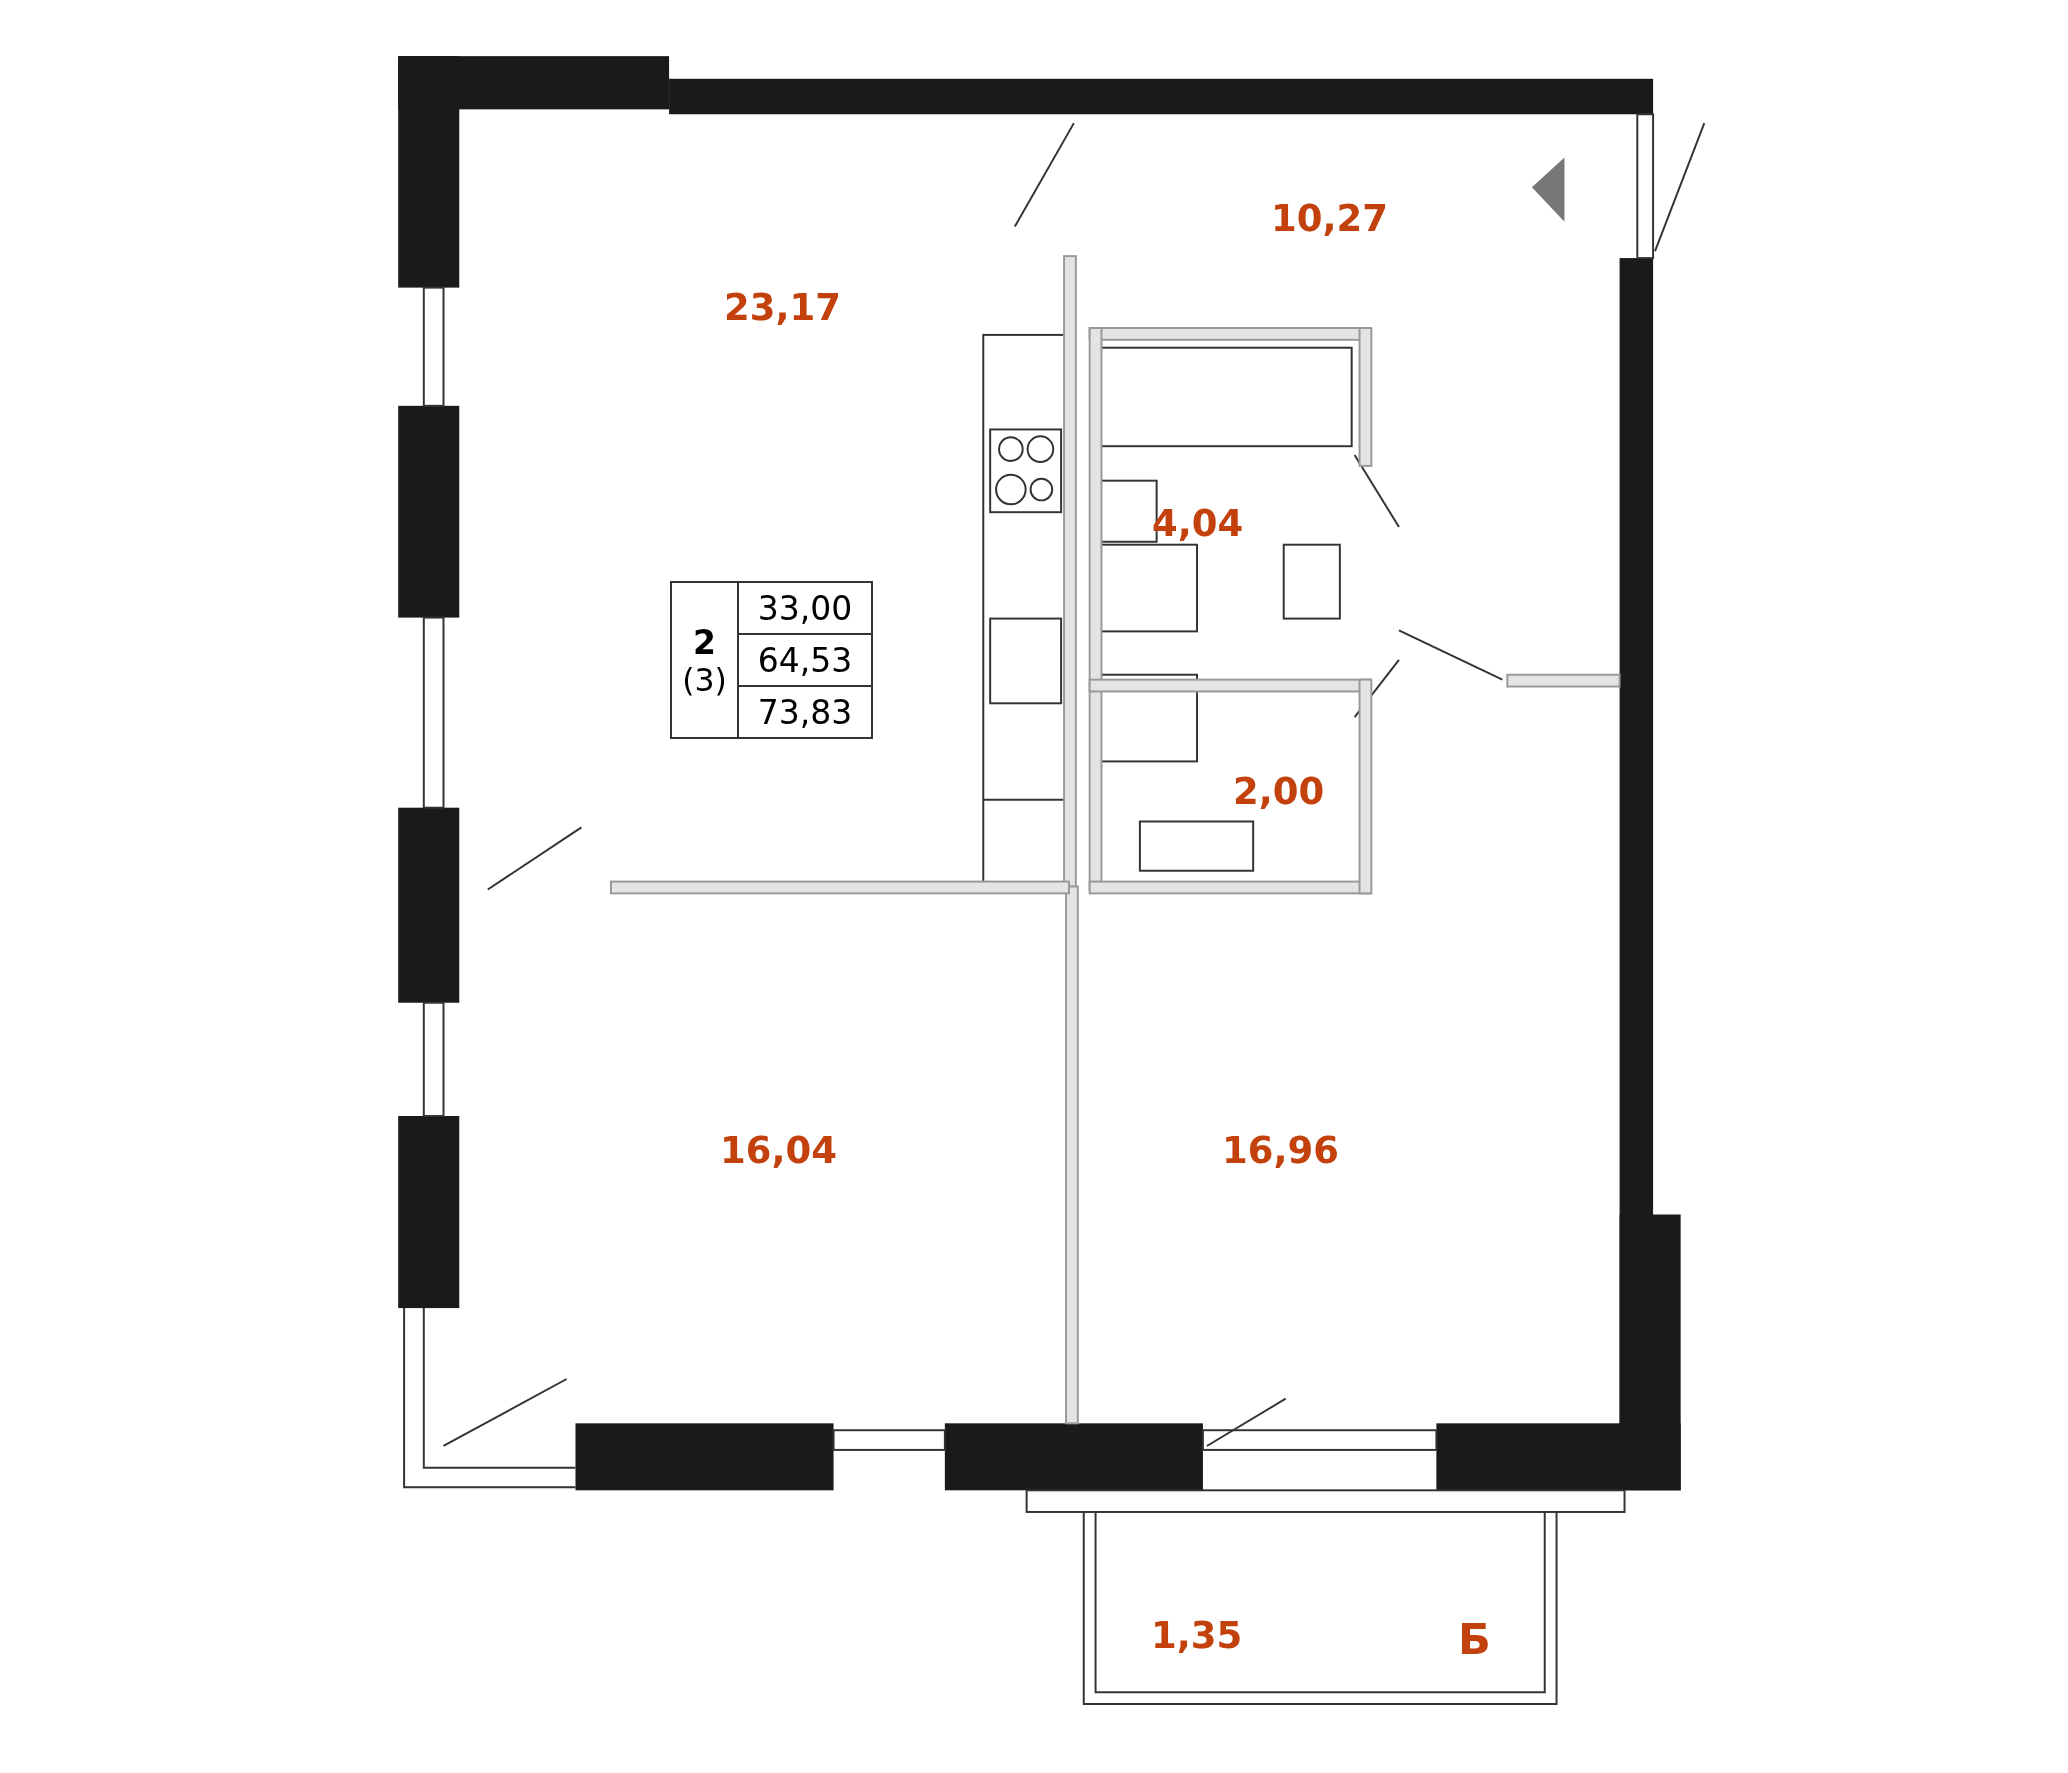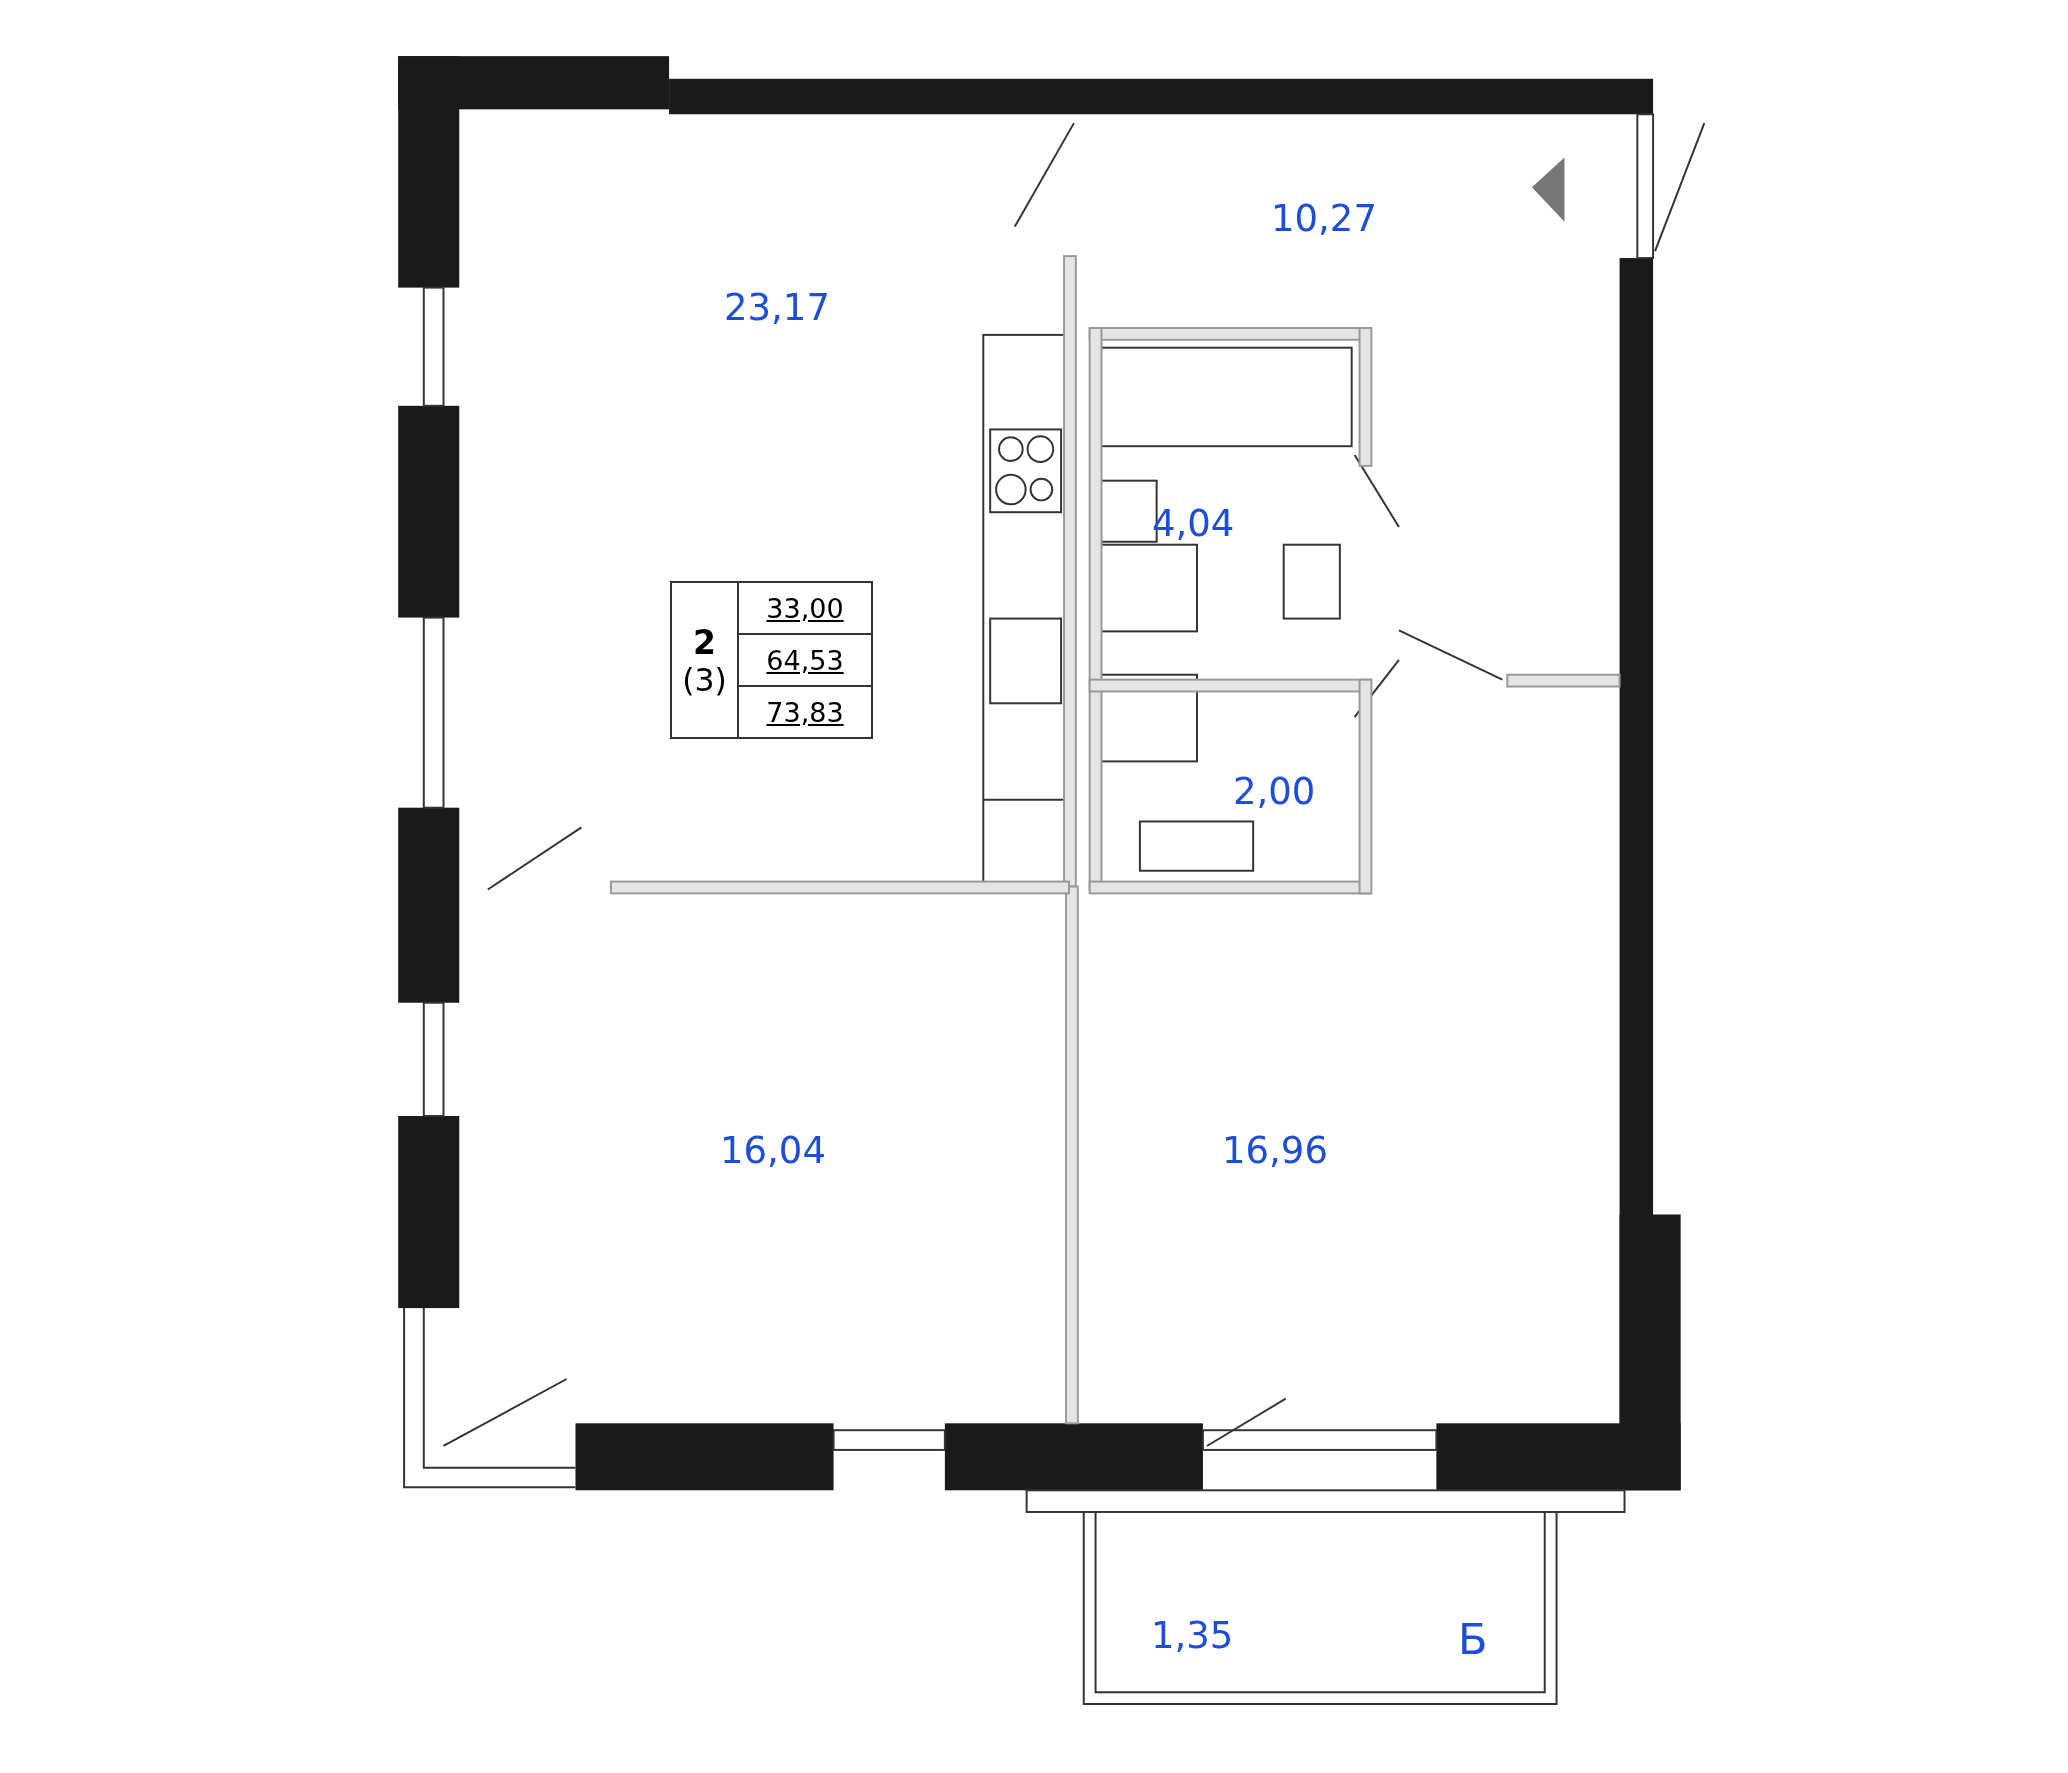--- a/index.html
+++ b/index.html
@@ -1,24 +1,24 @@
 <!DOCTYPE html>
 <html><head>
 <meta charset="utf-8">
 <style>
   html,body{margin:0;padding:0;background:#fff;}
   body{width:2069px;height:1773px;position:relative;overflow:hidden;font-family:"Liberation Sans",sans-serif;}
   svg{position:absolute;left:0;top:0;}
-  .lbl{position:absolute;font-size:37px;color:#1d4ed8;font-family:"DejaVu Sans",sans-serif;font-weight:400;}
+  .lbl{position:absolute;font-size:37px;color:#c2410c;font-family:"DejaVu Sans",sans-serif;font-weight:700;}
   .box{position:absolute;left:670px;top:581px;width:199px;height:154px;border:2px solid #333;display:flex;font-family:"DejaVu Sans",sans-serif;}
   .box .l{width:65px;border-right:2px solid #333;display:flex;flex-direction:column;align-items:center;justify-content:center;}
   .box .l .r{font-weight:bold;font-size:33px;}
   .box .l .t{font-size:31.5px;}
   .box .rcol{flex:1;display:flex;flex-direction:column;}
-  .box .rcol div{flex:1;display:flex;align-items:center;justify-content:center;font-size:27px;border-bottom:2px solid #333;text-decoration:underline;}
+  .box .rcol div{flex:1;display:flex;align-items:center;justify-content:center;font-size:33px;border-bottom:2px solid #333;}
   .box .rcol div:last-child{border-bottom:none;}
 </style>
 </head>
 <body>
 
 <svg width="2069" height="1773" viewBox="0 0 2100 1800">
 
   <g fill="#1a1a1a">
     <rect x="404" y="57" width="275" height="54"></rect>
     <rect x="404" y="57" width="62" height="235"></rect>

